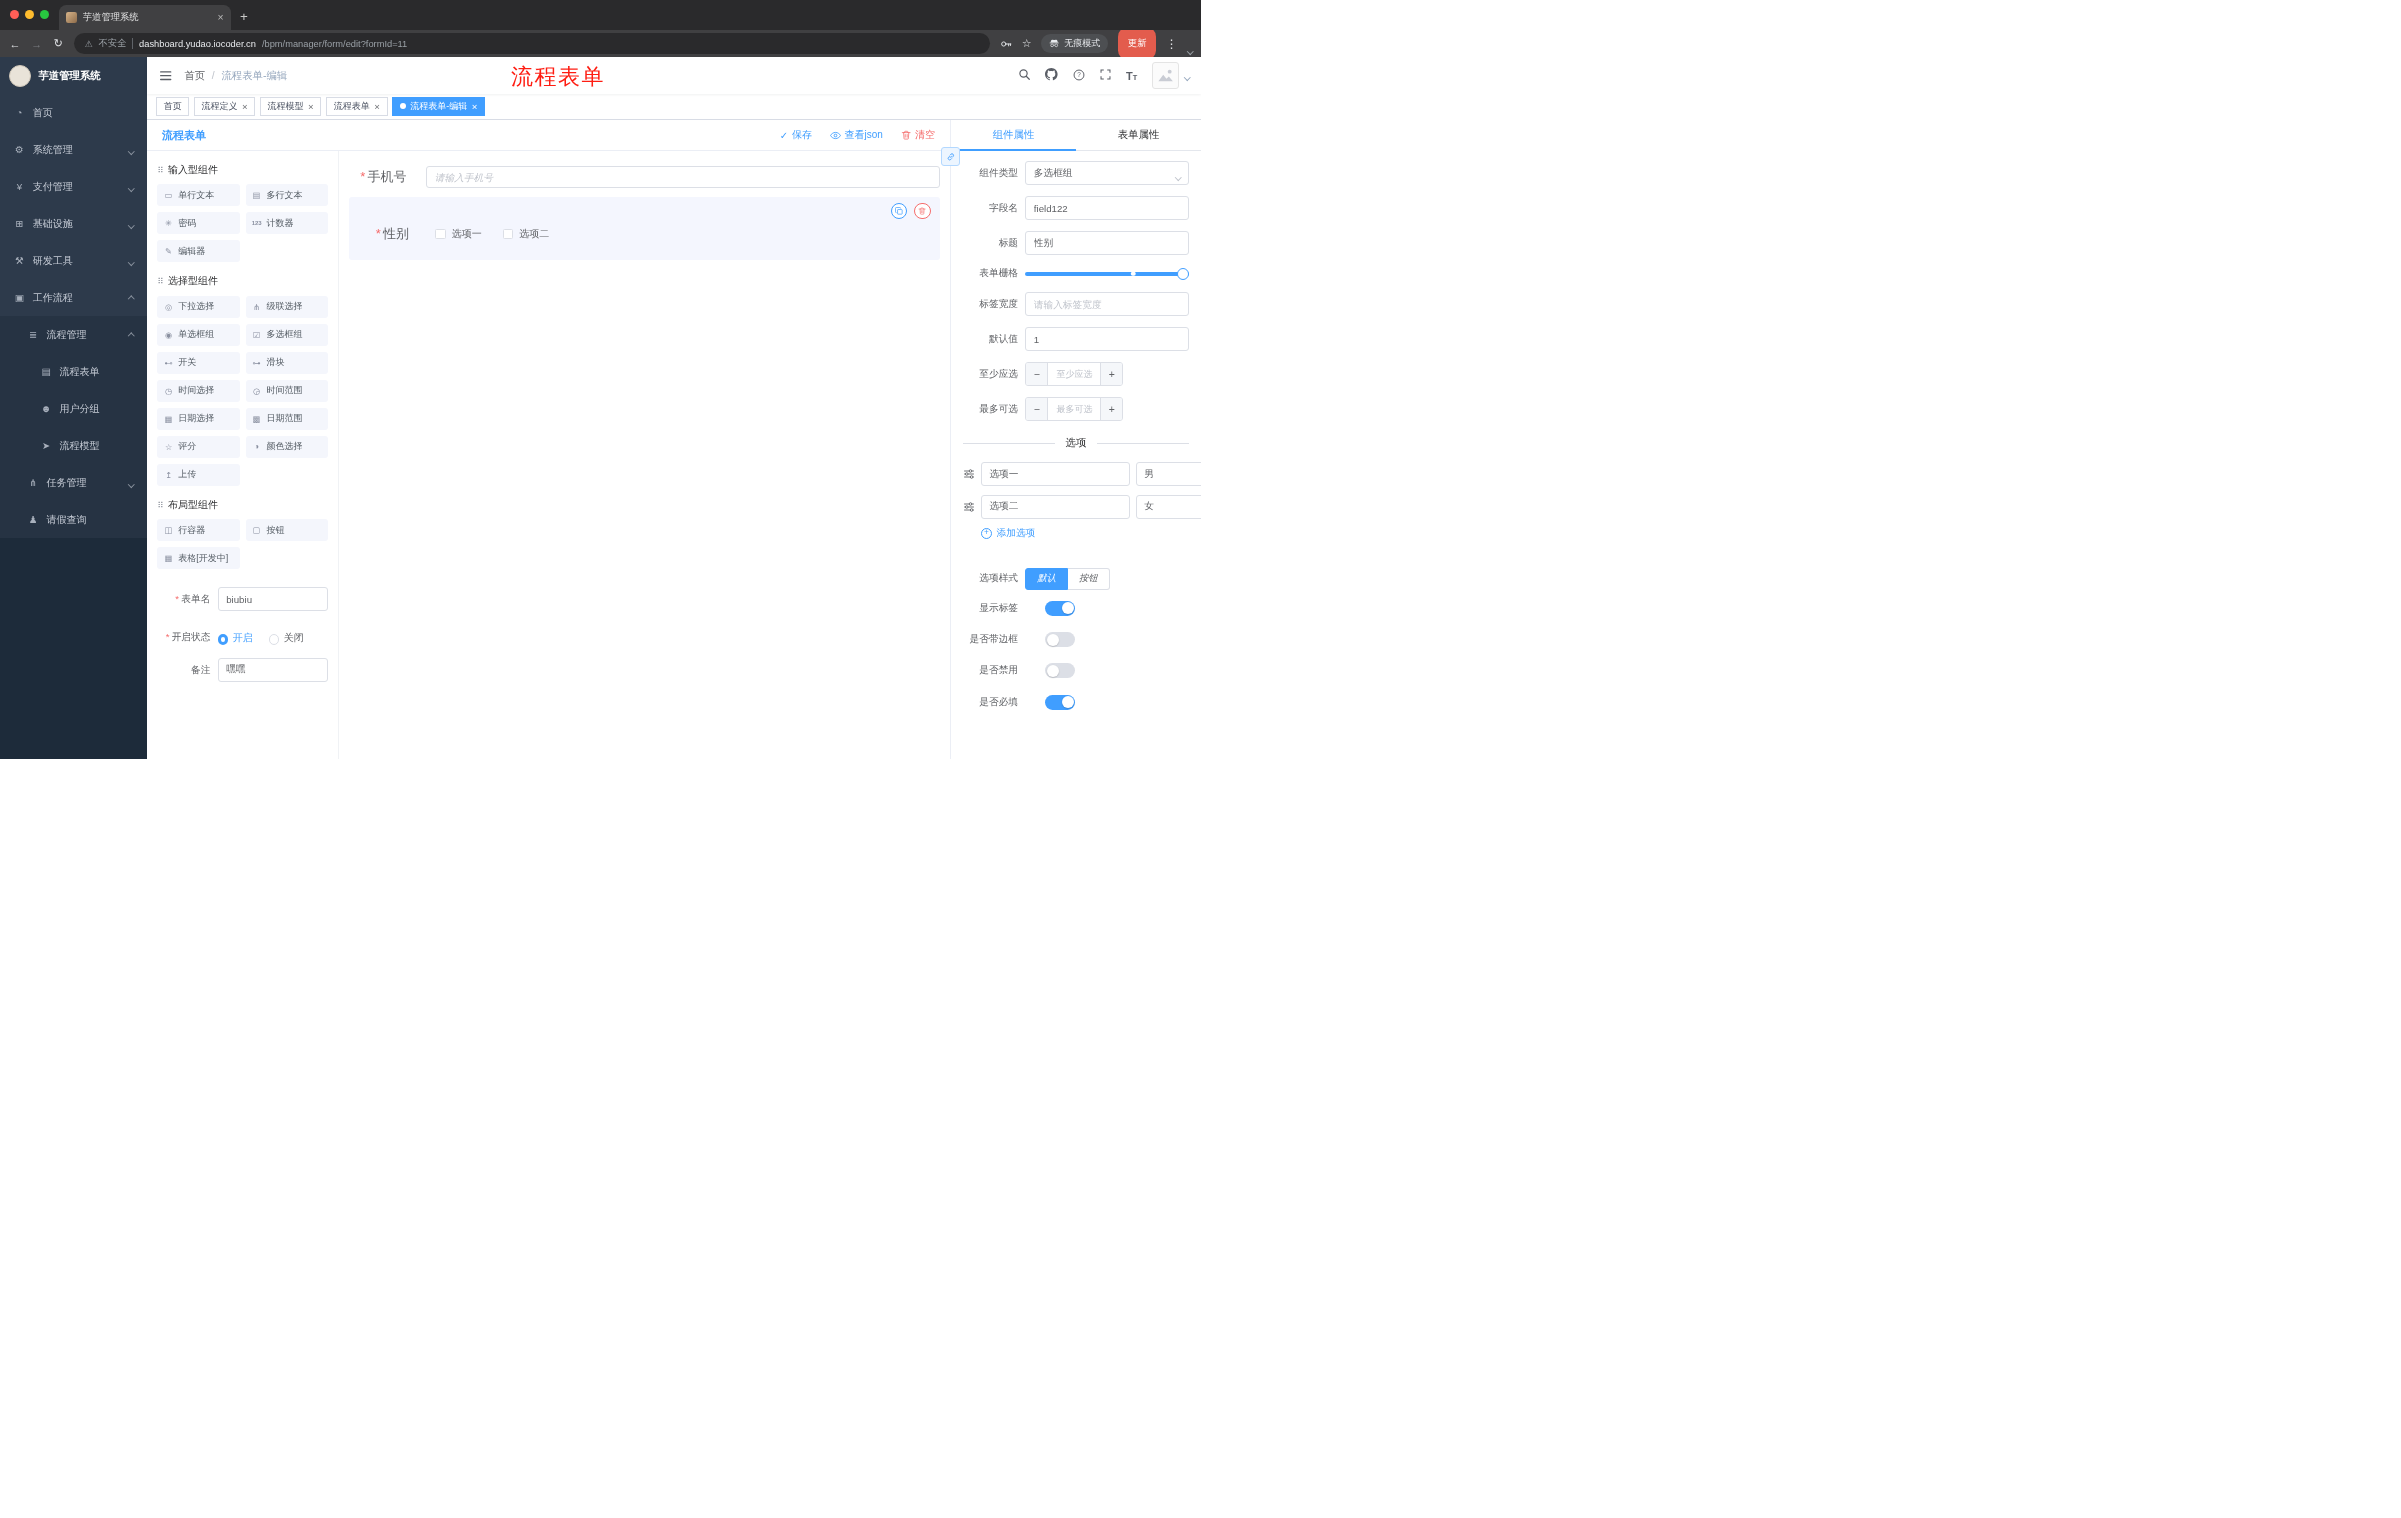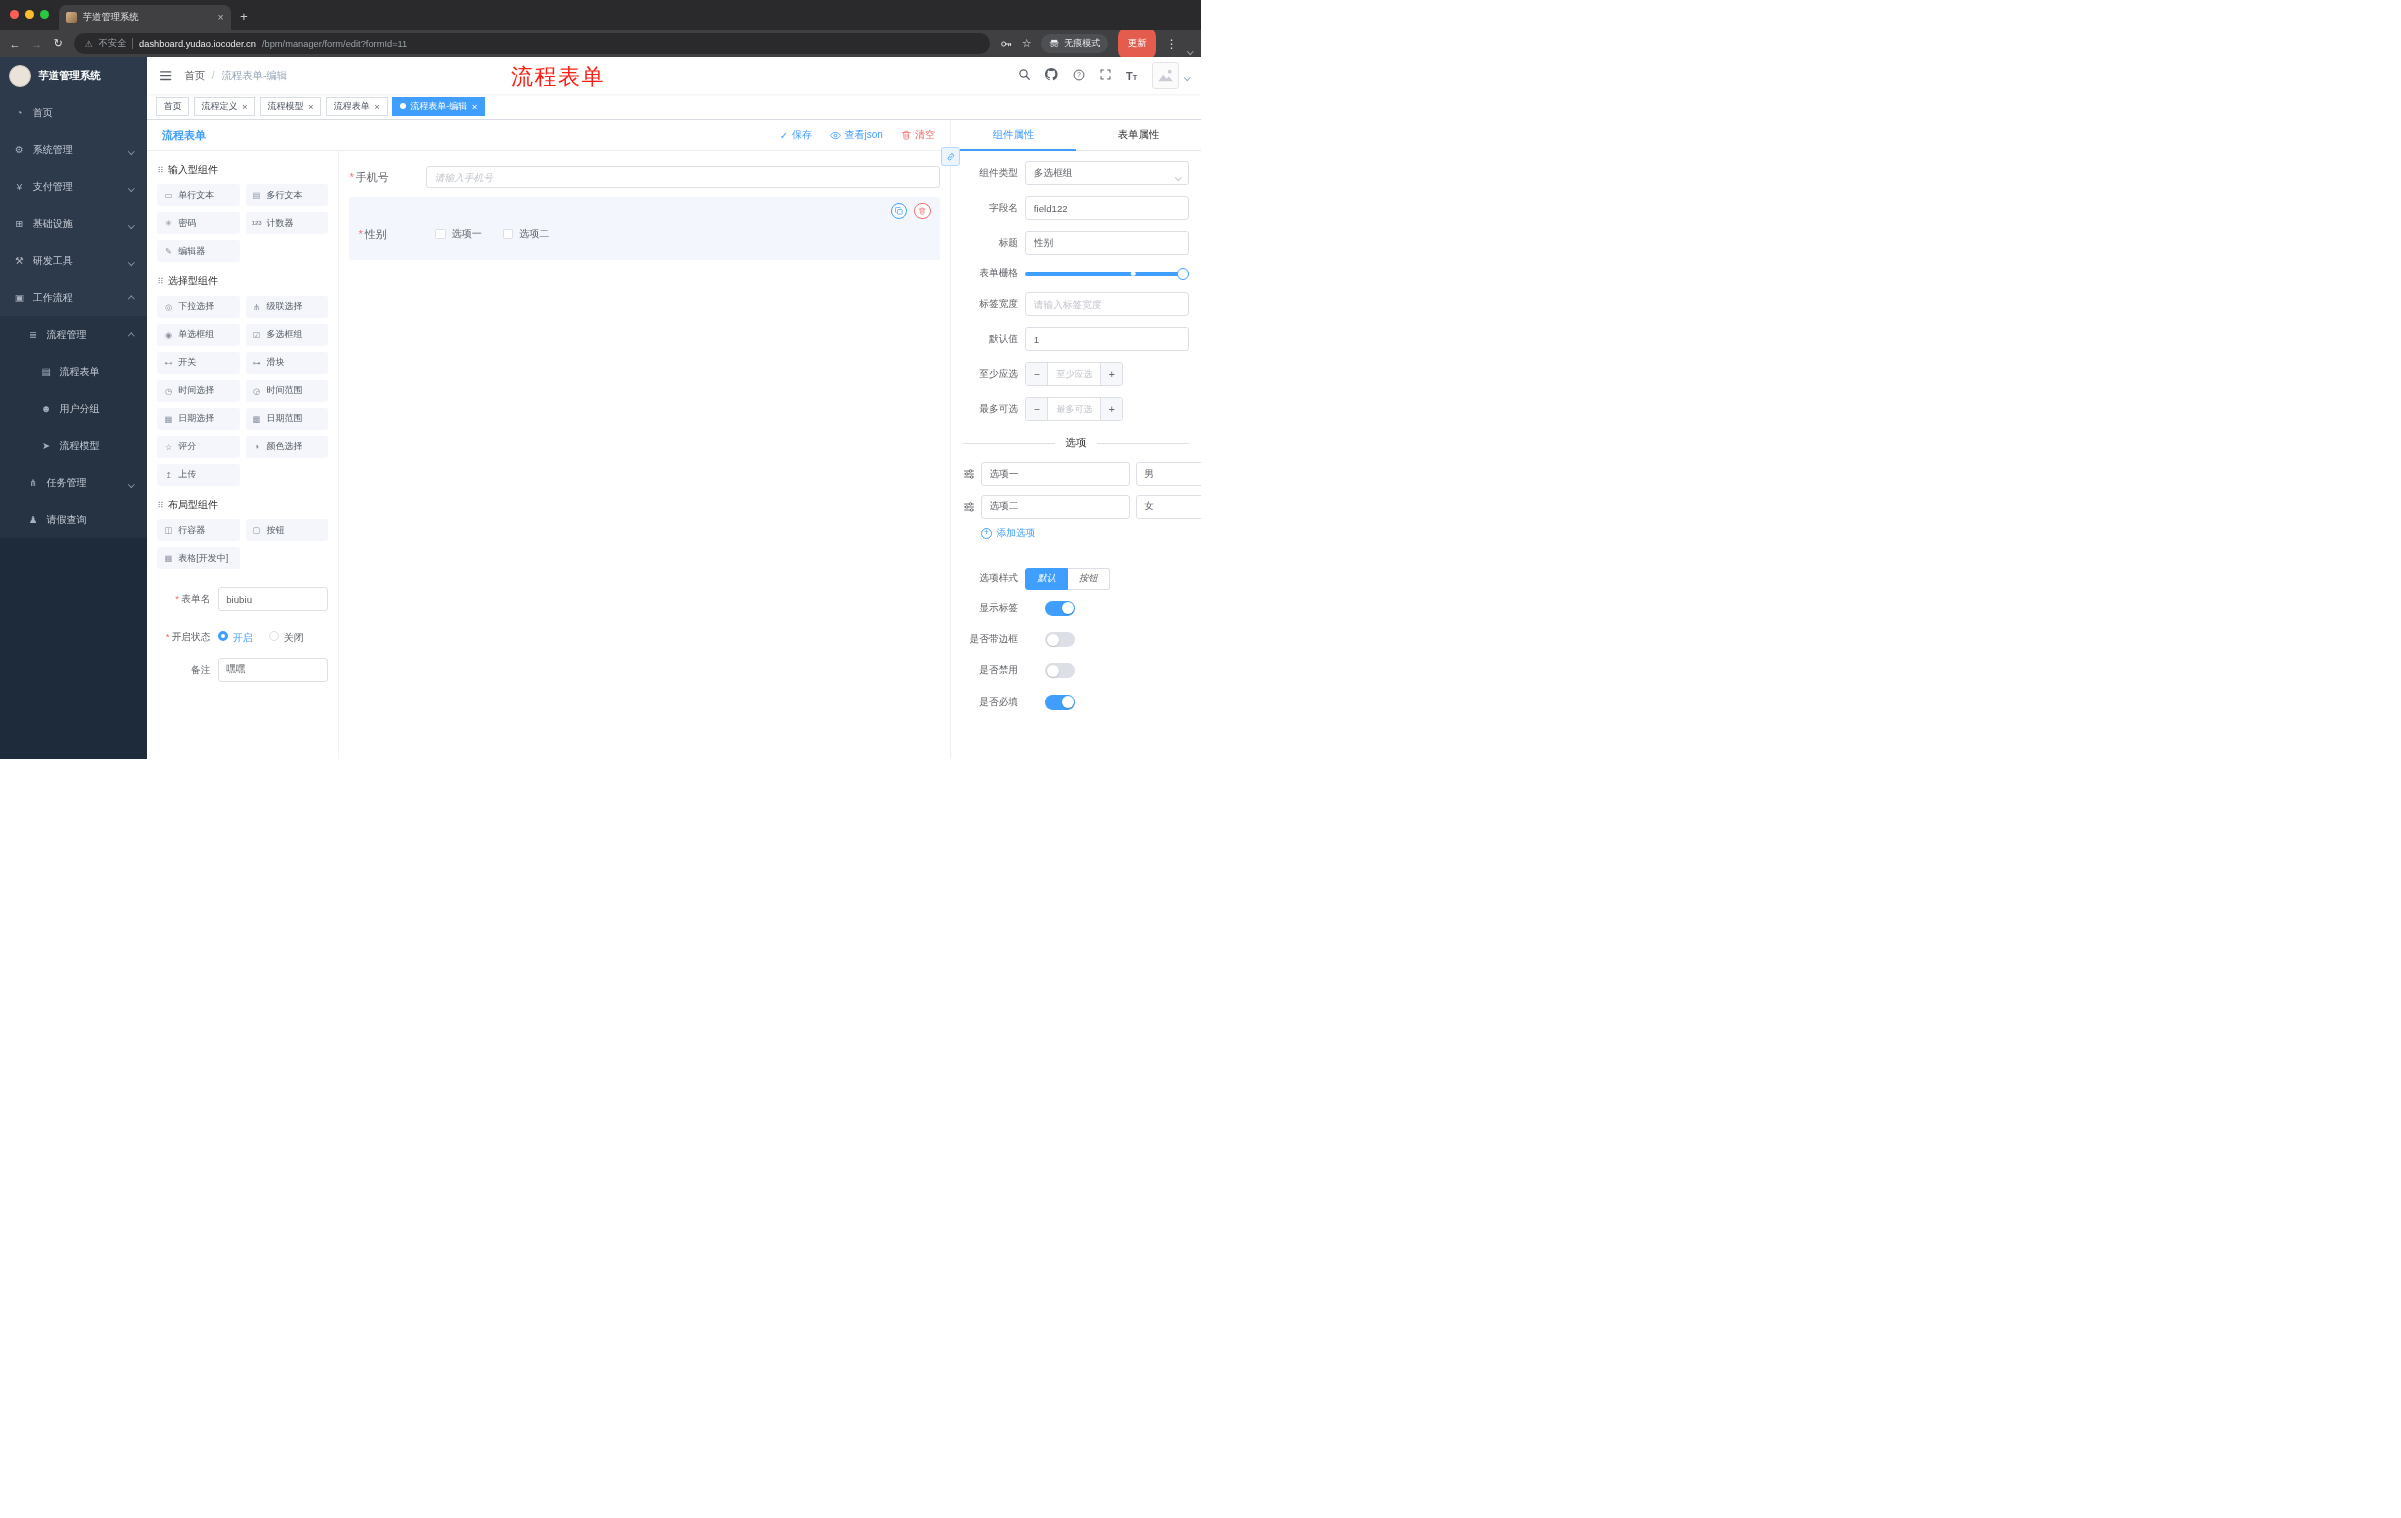--- a/index.html
+++ b/index.html
@@ -98,29 +98,29 @@
 
   .meta-form { margin-top:18px; }
   .mrow { display:flex; align-items:flex-start; margin-bottom:13.4px; }
   .mlabel { width:53px; text-align:right; font-size:9.7px; color:#606266; padding-top:6px; flex-shrink:0; }
   .required::before { content:"*"; color:#f56c6c; margin-right:2.2px; }
   .mctrl { margin-left:7.4px; flex:1; min-width:0; }
   input.el { height:24px; width:100%; border:0.7px solid #dcdfe6; border-radius:3px; padding:0 7.4px; font-size:9.7px; color:#606266; outline:none; background:#fff; font-family:inherit; }
   input.el::placeholder, .step-input::placeholder { color:#c0c4cc; }
   textarea.el { width:100%; height:24px; border:0.7px solid #dcdfe6; border-radius:3px; padding:4.5px 7.4px; font-size:9.7px; color:#606266; resize:none; outline:none; font-family:inherit; }
   .radio-group { display:flex; gap:16.3px; align-items:center; padding-top:6px; }
-  .radio { display:flex; align-items:flex-start; gap:4.5px; font-size:10px; color:#606266; cursor:pointer; }
+  .radio { display:flex; align-items:flex-end; gap:4.5px; font-size:10px; color:#606266; cursor:pointer; }
   .rdot { width:10.4px; height:10.4px; border-radius:50%; border:0.7px solid #dcdfe6; background:#fff; flex-shrink:0; }
   .radio.sel .rdot { border:3.3px solid #409eff; }
   .radio.sel .rlabel { color:#409eff; }
 
   
   .canvas { flex:1; padding:15px 10.4px; overflow:hidden; min-width:0; }
   .frow { display:flex; align-items:center; }
-  .flabel { width:77px; text-align:left; font-size:11px; color:#606266; flex-shrink:0; padding-right:9px; }
+  .flabel { width:77px; text-align:center; font-size:13px; color:#606266; flex-shrink:0; padding-right:9px; }
   .fctrl { flex:1; min-width:0; }
   .widget { margin-top:9px; background:#f4f6fe; border-radius:3px; padding:6px 9px 13.4px; position:relative; }
   .widget-actions { display:flex; justify-content:flex-end; gap:7.4px; margin-bottom:3px; }
   .wbtn { width:16.3px; height:16.3px; border-radius:50%; background:#fff; display:flex; align-items:center; justify-content:center; border:0.7px solid #409eff; color:#409eff; cursor:pointer; }
   .wbtn.danger { border-color:#f56c6c; color:#f56c6c; }
   .checkbox-group { display:flex; gap:21px; align-items:center; height:24px; }
   .checkbox { display:flex; align-items:center; gap:6px; font-size:10px; color:#606266; cursor:pointer; }
   .cbox { width:10.4px; height:10.4px; border:0.7px solid #dcdfe6; border-radius:1.5px; background:#fff; flex-shrink:0; }
 
   

